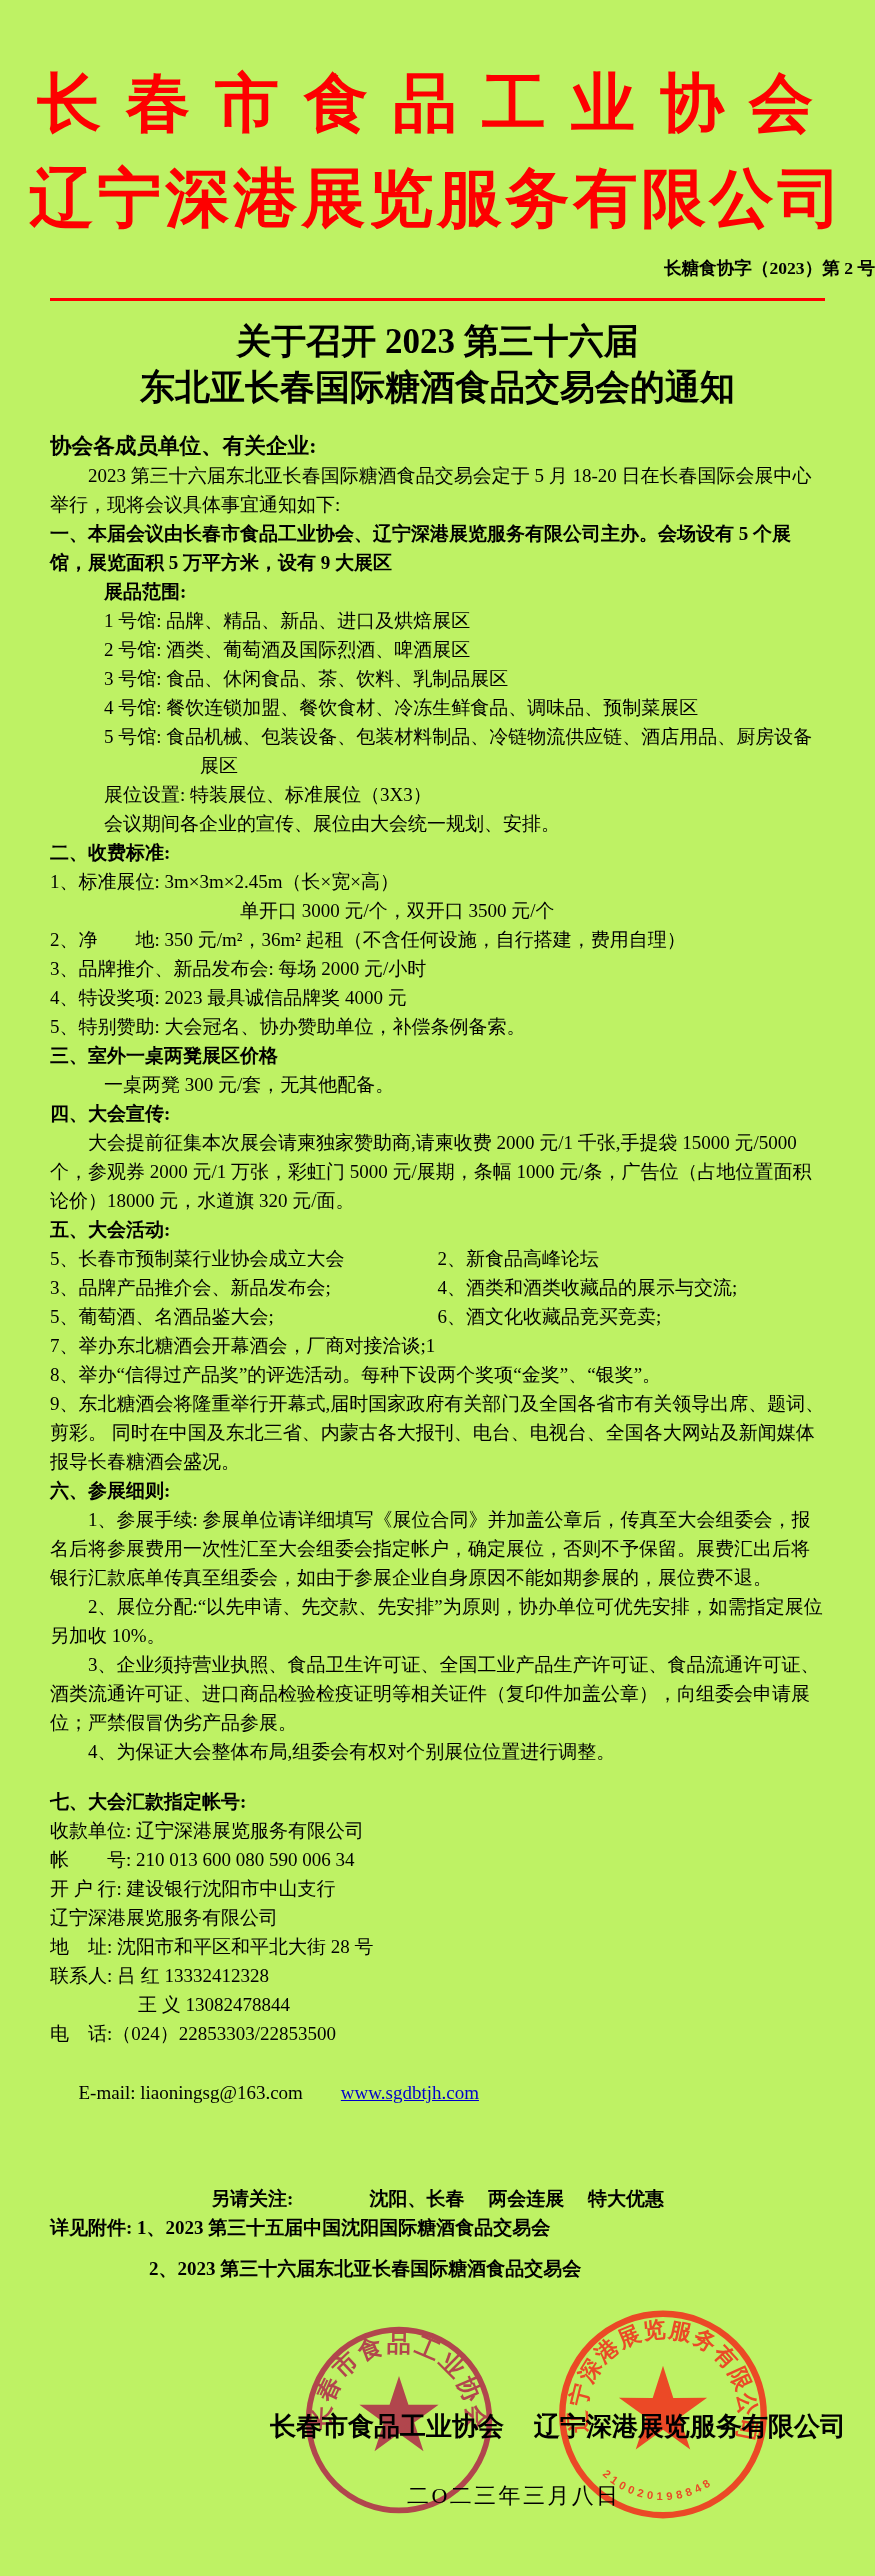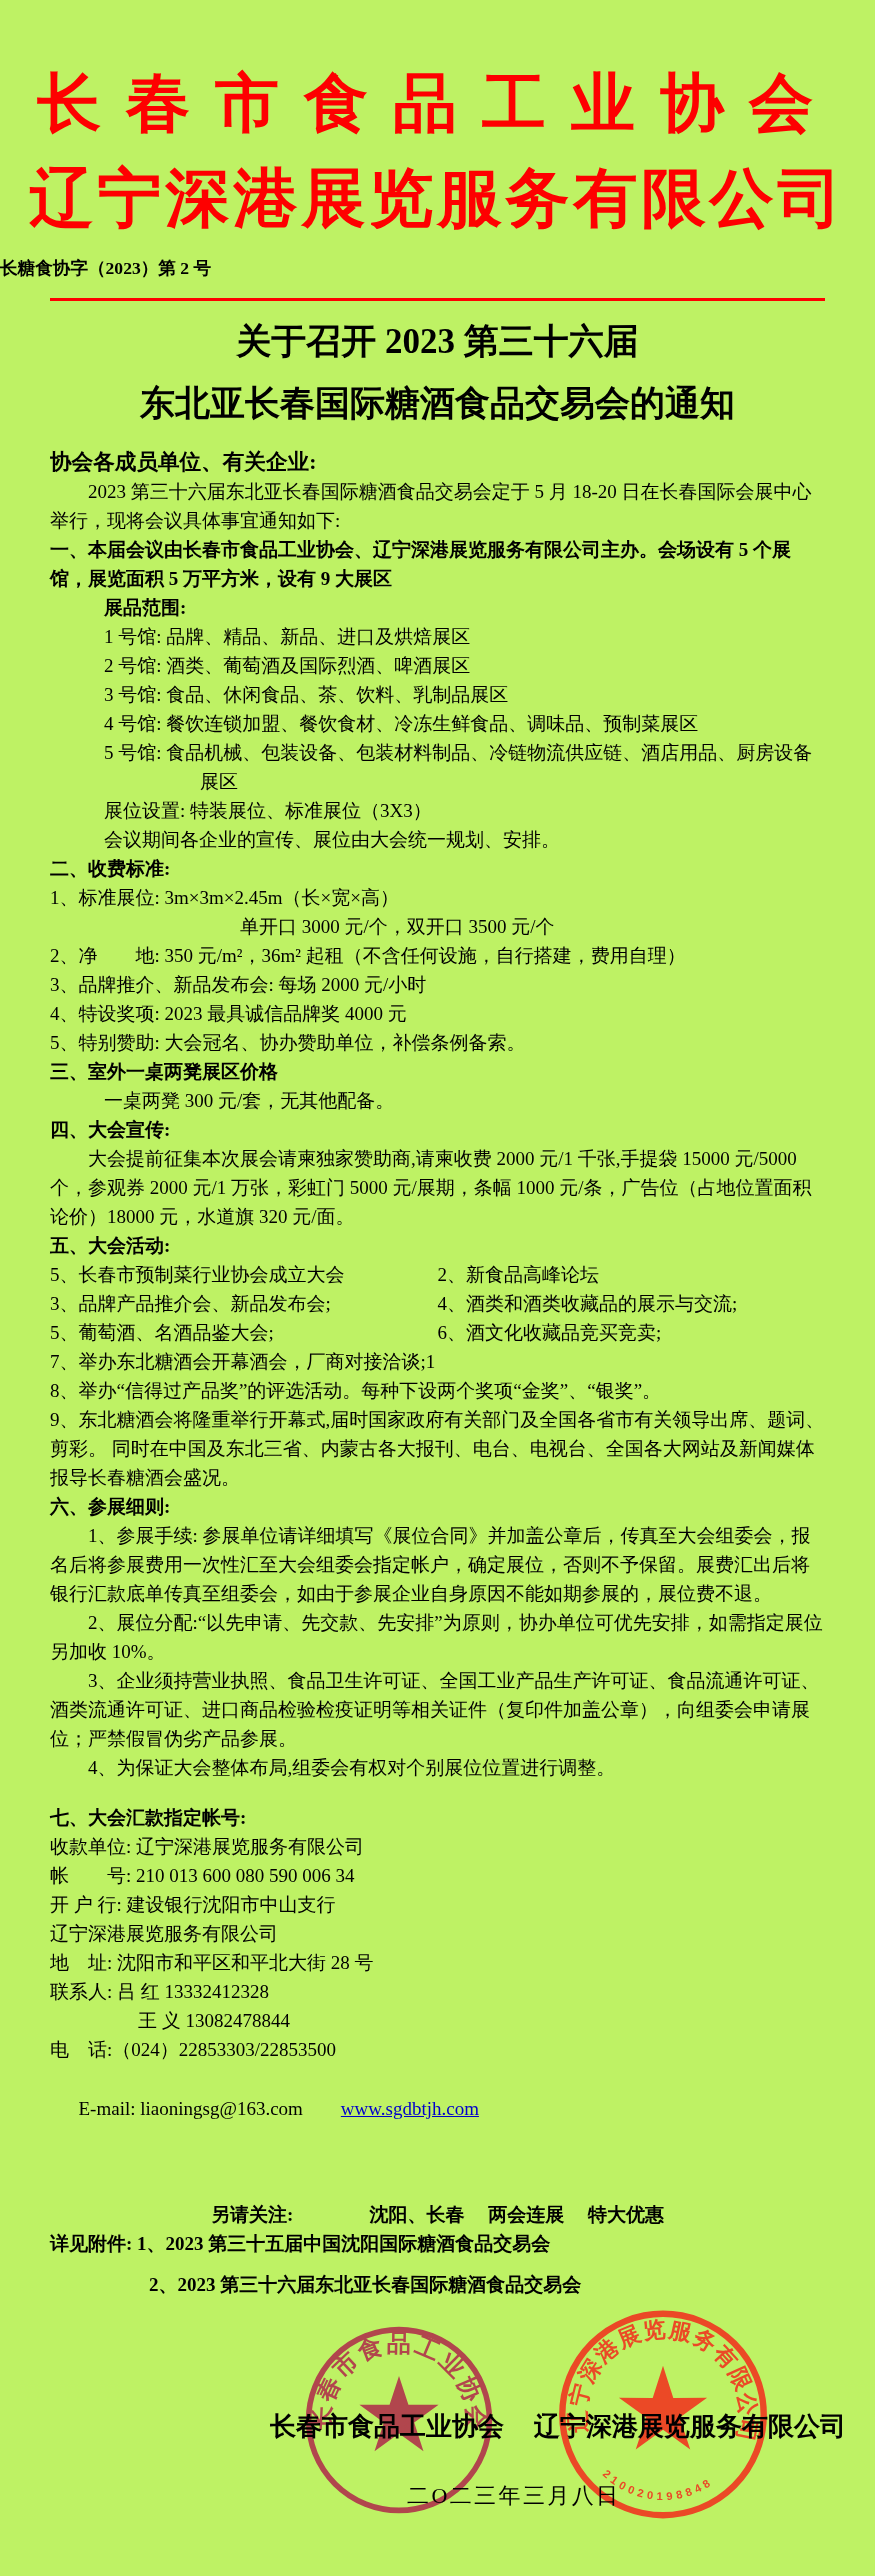--- a/index.html
+++ b/index.html
@@ -14,25 +14,25 @@
   }
   
   .org{
     color:#fe0000;
     font-weight:700;
     text-align:center;
     white-space:nowrap;
   }
   .org1{font-size:64px;line-height:68px;letter-spacing:25px;margin:70px 0 0;}
   .org2{font-size:64px;line-height:64px;letter-spacing:4px;margin:29px 0 0;}
-  .doc-no{font-size:17.6px;font-weight:700;text-align:left;line-height:21px;margin:27px 0 0;}
+  .doc-no{font-size:17.6px;font-weight:700;text-align:right;line-height:21px;margin:27px 0 0;}
   .rule{height:3.2px;background:#fe0000;margin:19px 50px 0;}
   
   .t1{font-size:35px;font-weight:700;text-align:center;line-height:46px;margin:17.6px 0 0;}
-  .t2{font-size:35px;font-weight:700;text-align:center;line-height:46px;margin:16px;}
+  .t2{font-size:35px;font-weight:700;text-align:center;line-height:46px;margin:0;}
   
   .content{margin:21px 50px 0;font-size:19px;line-height:29px;}
   .ln{margin:0;white-space:pre-wrap;}
   .b{font-weight:700;}
   .sal{font-size:21.6px;}
   .ti2{text-indent:2em;}
   .i1{margin-left:54px;}
   .i9{margin-left:190px;}
   .i4{margin-left:88px;}
   .i5{margin-left:99px;}

